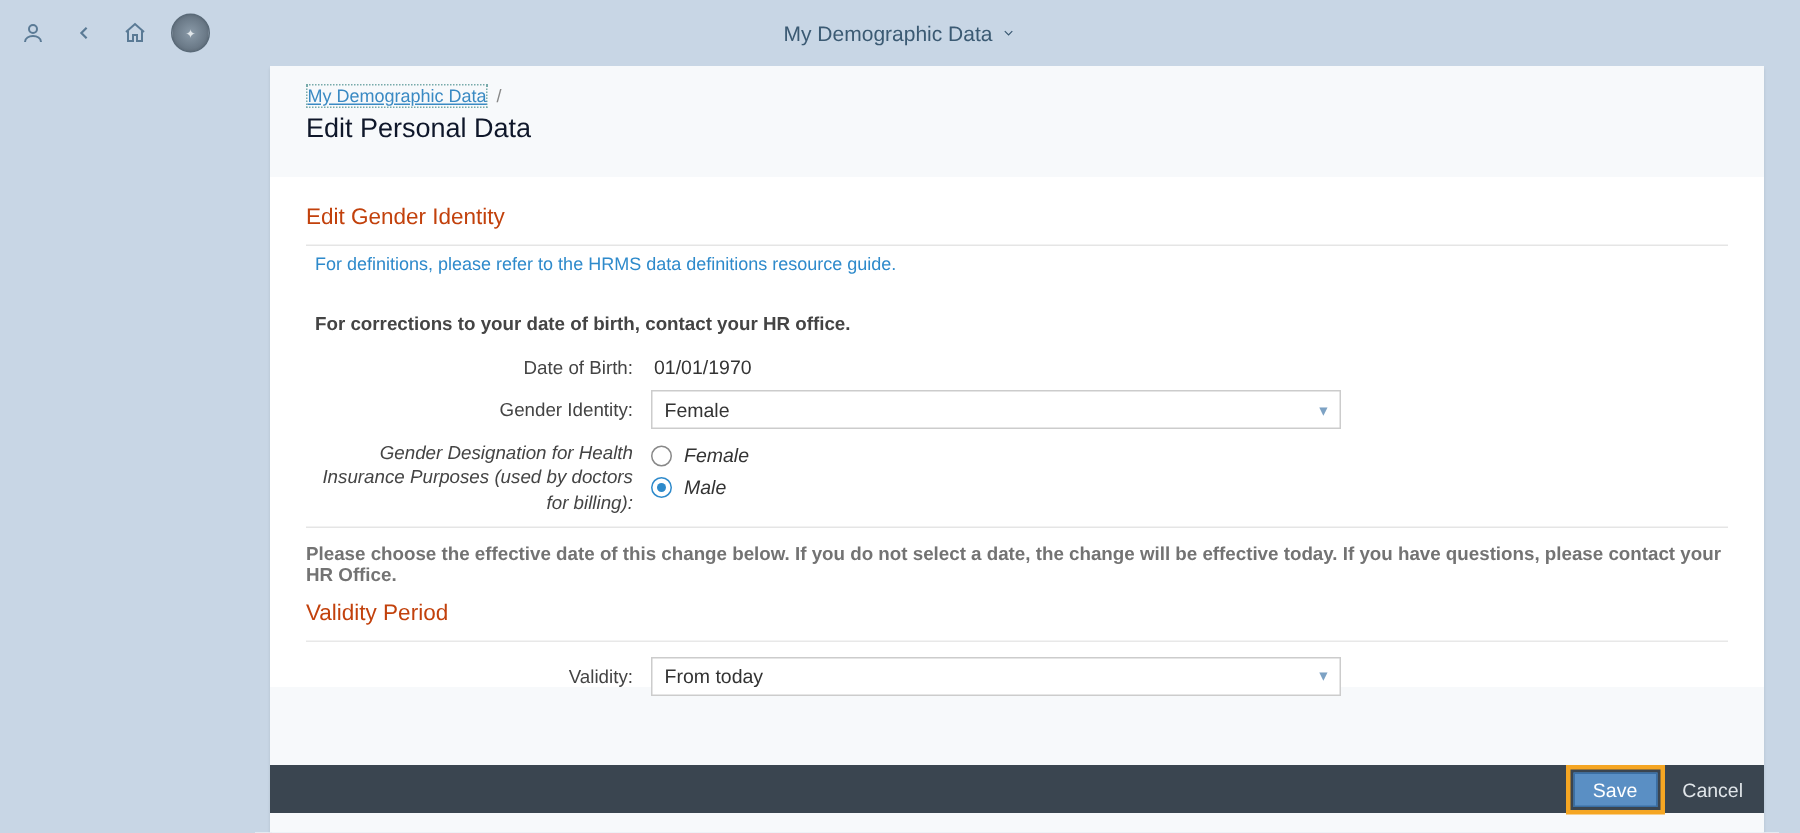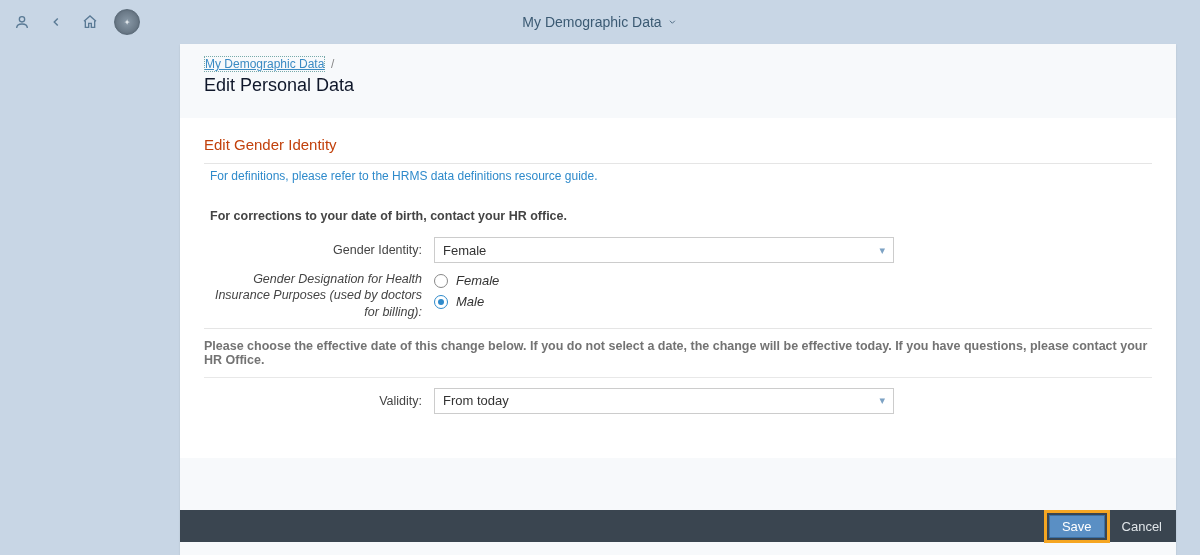--- a/index.html
+++ b/index.html
@@ -164,20 +164,24 @@
     <div class="page-title">Edit Personal Data</div>
   </div>
 
   <div class="form-area">
 
     <div class="section-heading">Edit Gender Identity</div>
     <a class="resource-link">For definitions, please refer to the HRMS data definitions resource guide.</a>
 
     <div class="instruction-bold">For corrections to your date of birth, contact your HR office.</div>
 
+    <div class="form-row">
+      <div class="form-label">Date of Birth:</div>
+      <div class="form-value-static">01/01/1970</div>
+    </div>
 
     <div class="form-row">
       <div class="form-label">Gender Identity:</div>
       <div class="select-box">
         <span>Female</span>
         <span class="select-caret">▾</span>
       </div>
     </div>
 
     <div class="form-row" style="align-items:flex-start;font-style:italic;">
@@ -191,20 +195,21 @@
           <span class="radio-circle selected">
               <span class="radio-dot"></span>
             </span>
           <span>Male</span>
         </label>
       </div>
     </div>
 
     <div class="long-instruction">Please choose the effective date of this change below. If you do not select a date, the change will be effective today. If you have questions, please contact your HR Office.</div>
 
+    <div class="section-heading">Validity Period</div>
     <hr class="hr-light">
 
     <div class="form-row">
       <div class="form-label">Validity:</div>
       <div class="select-box">
         <span>From today</span>
         <span class="select-caret">▾</span>
       </div>
     </div>
   </div>

